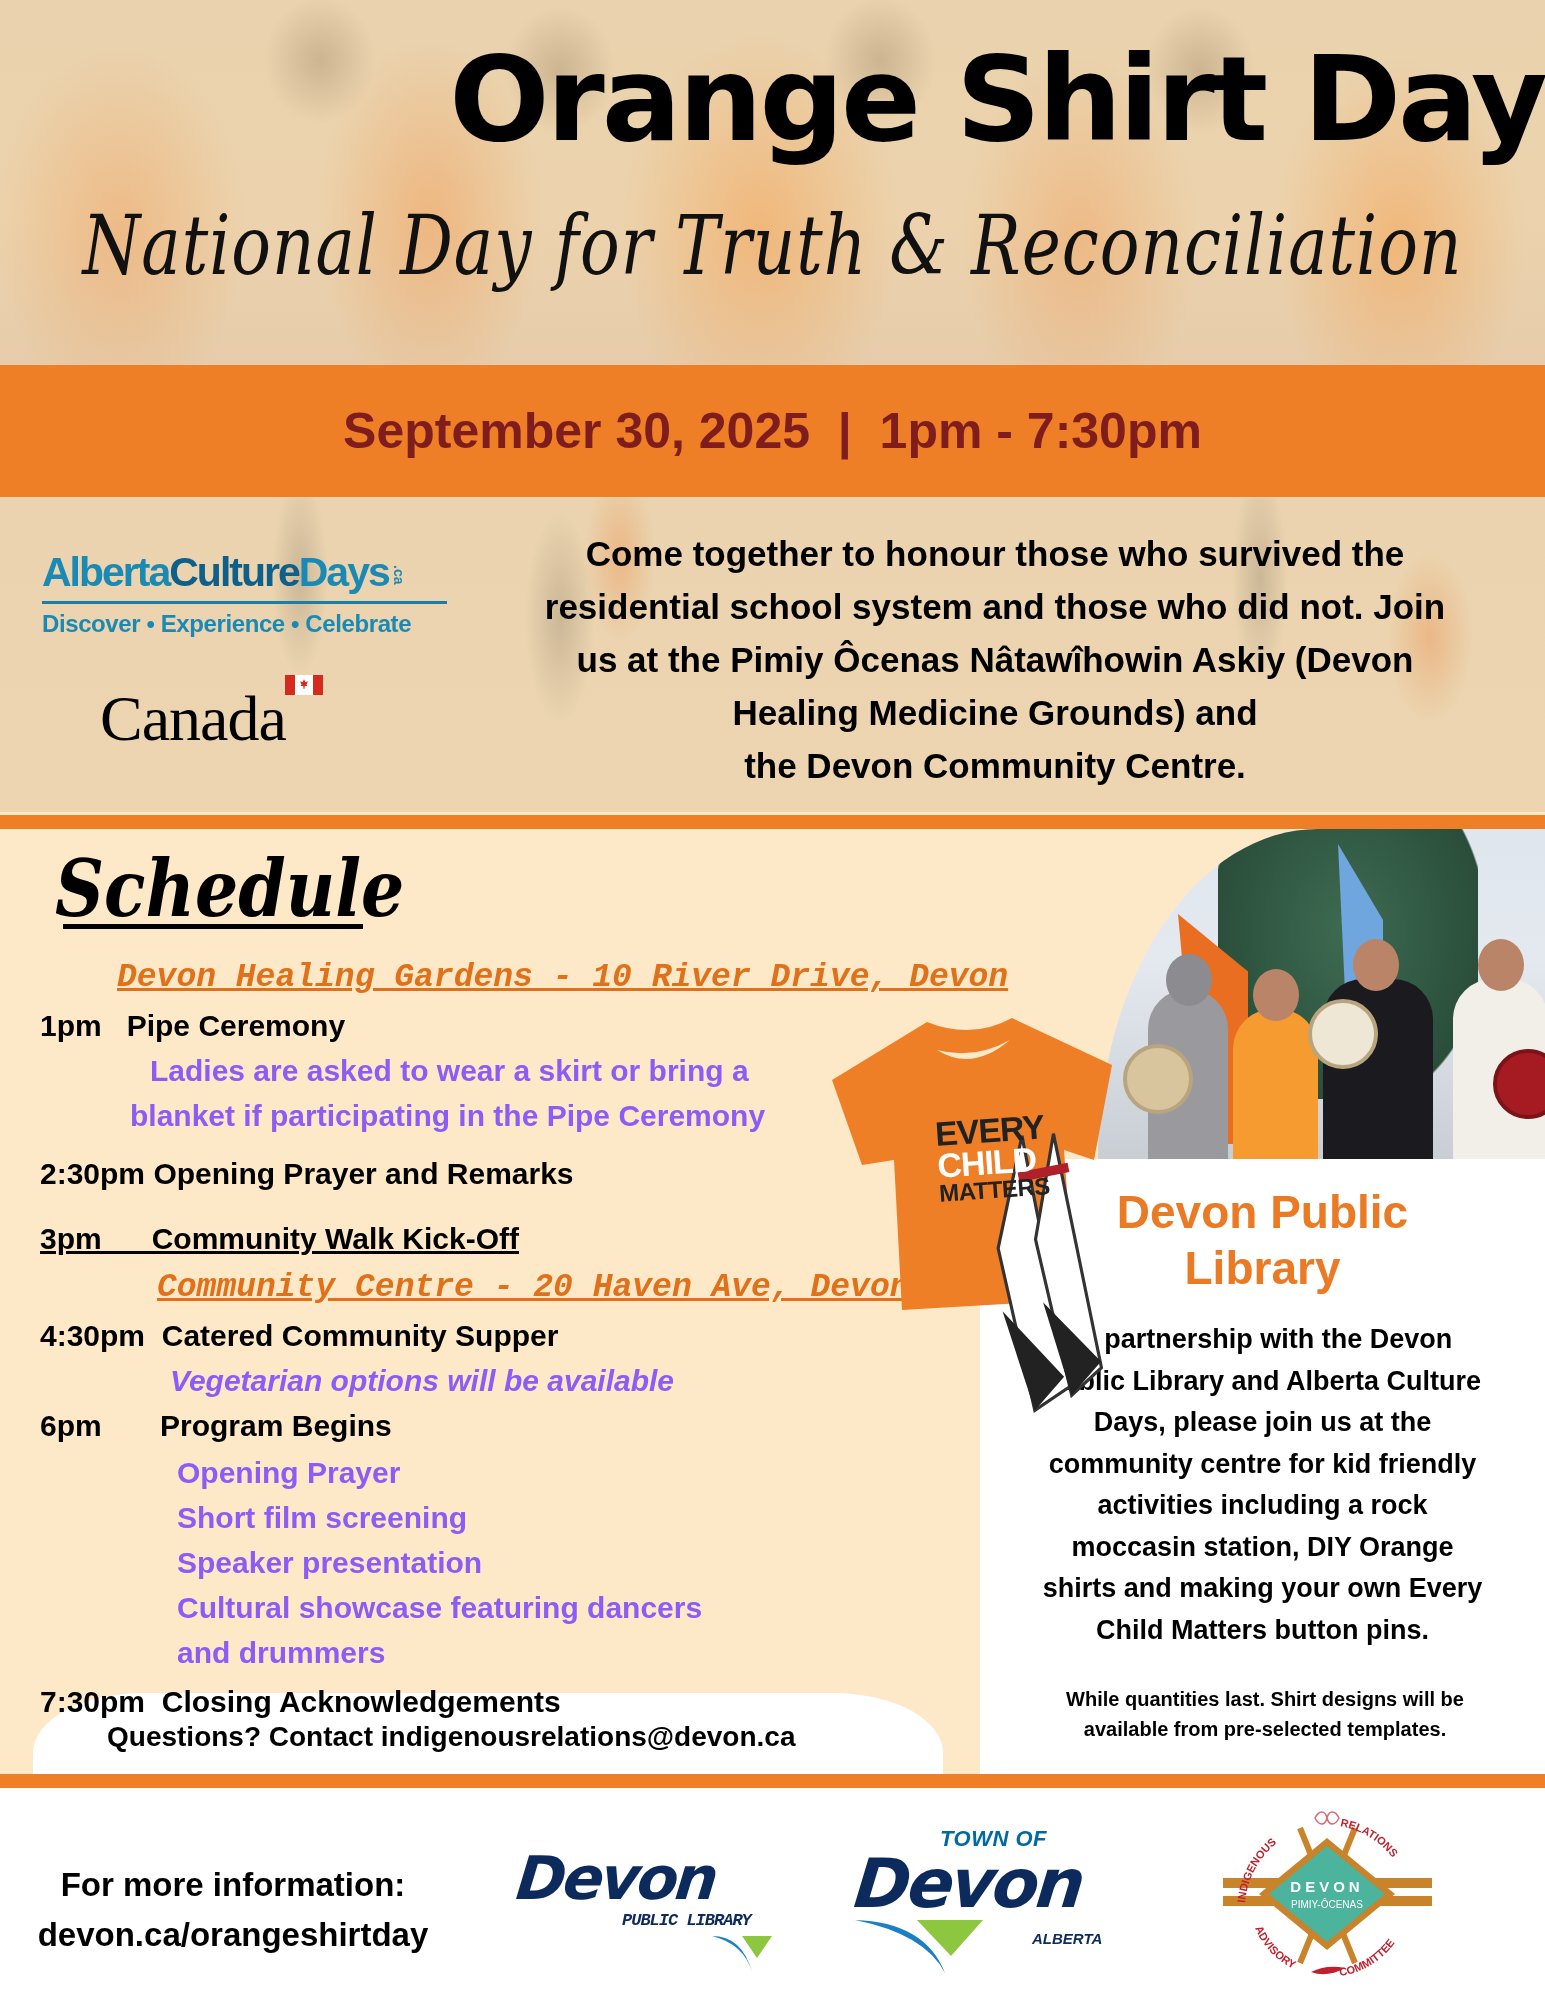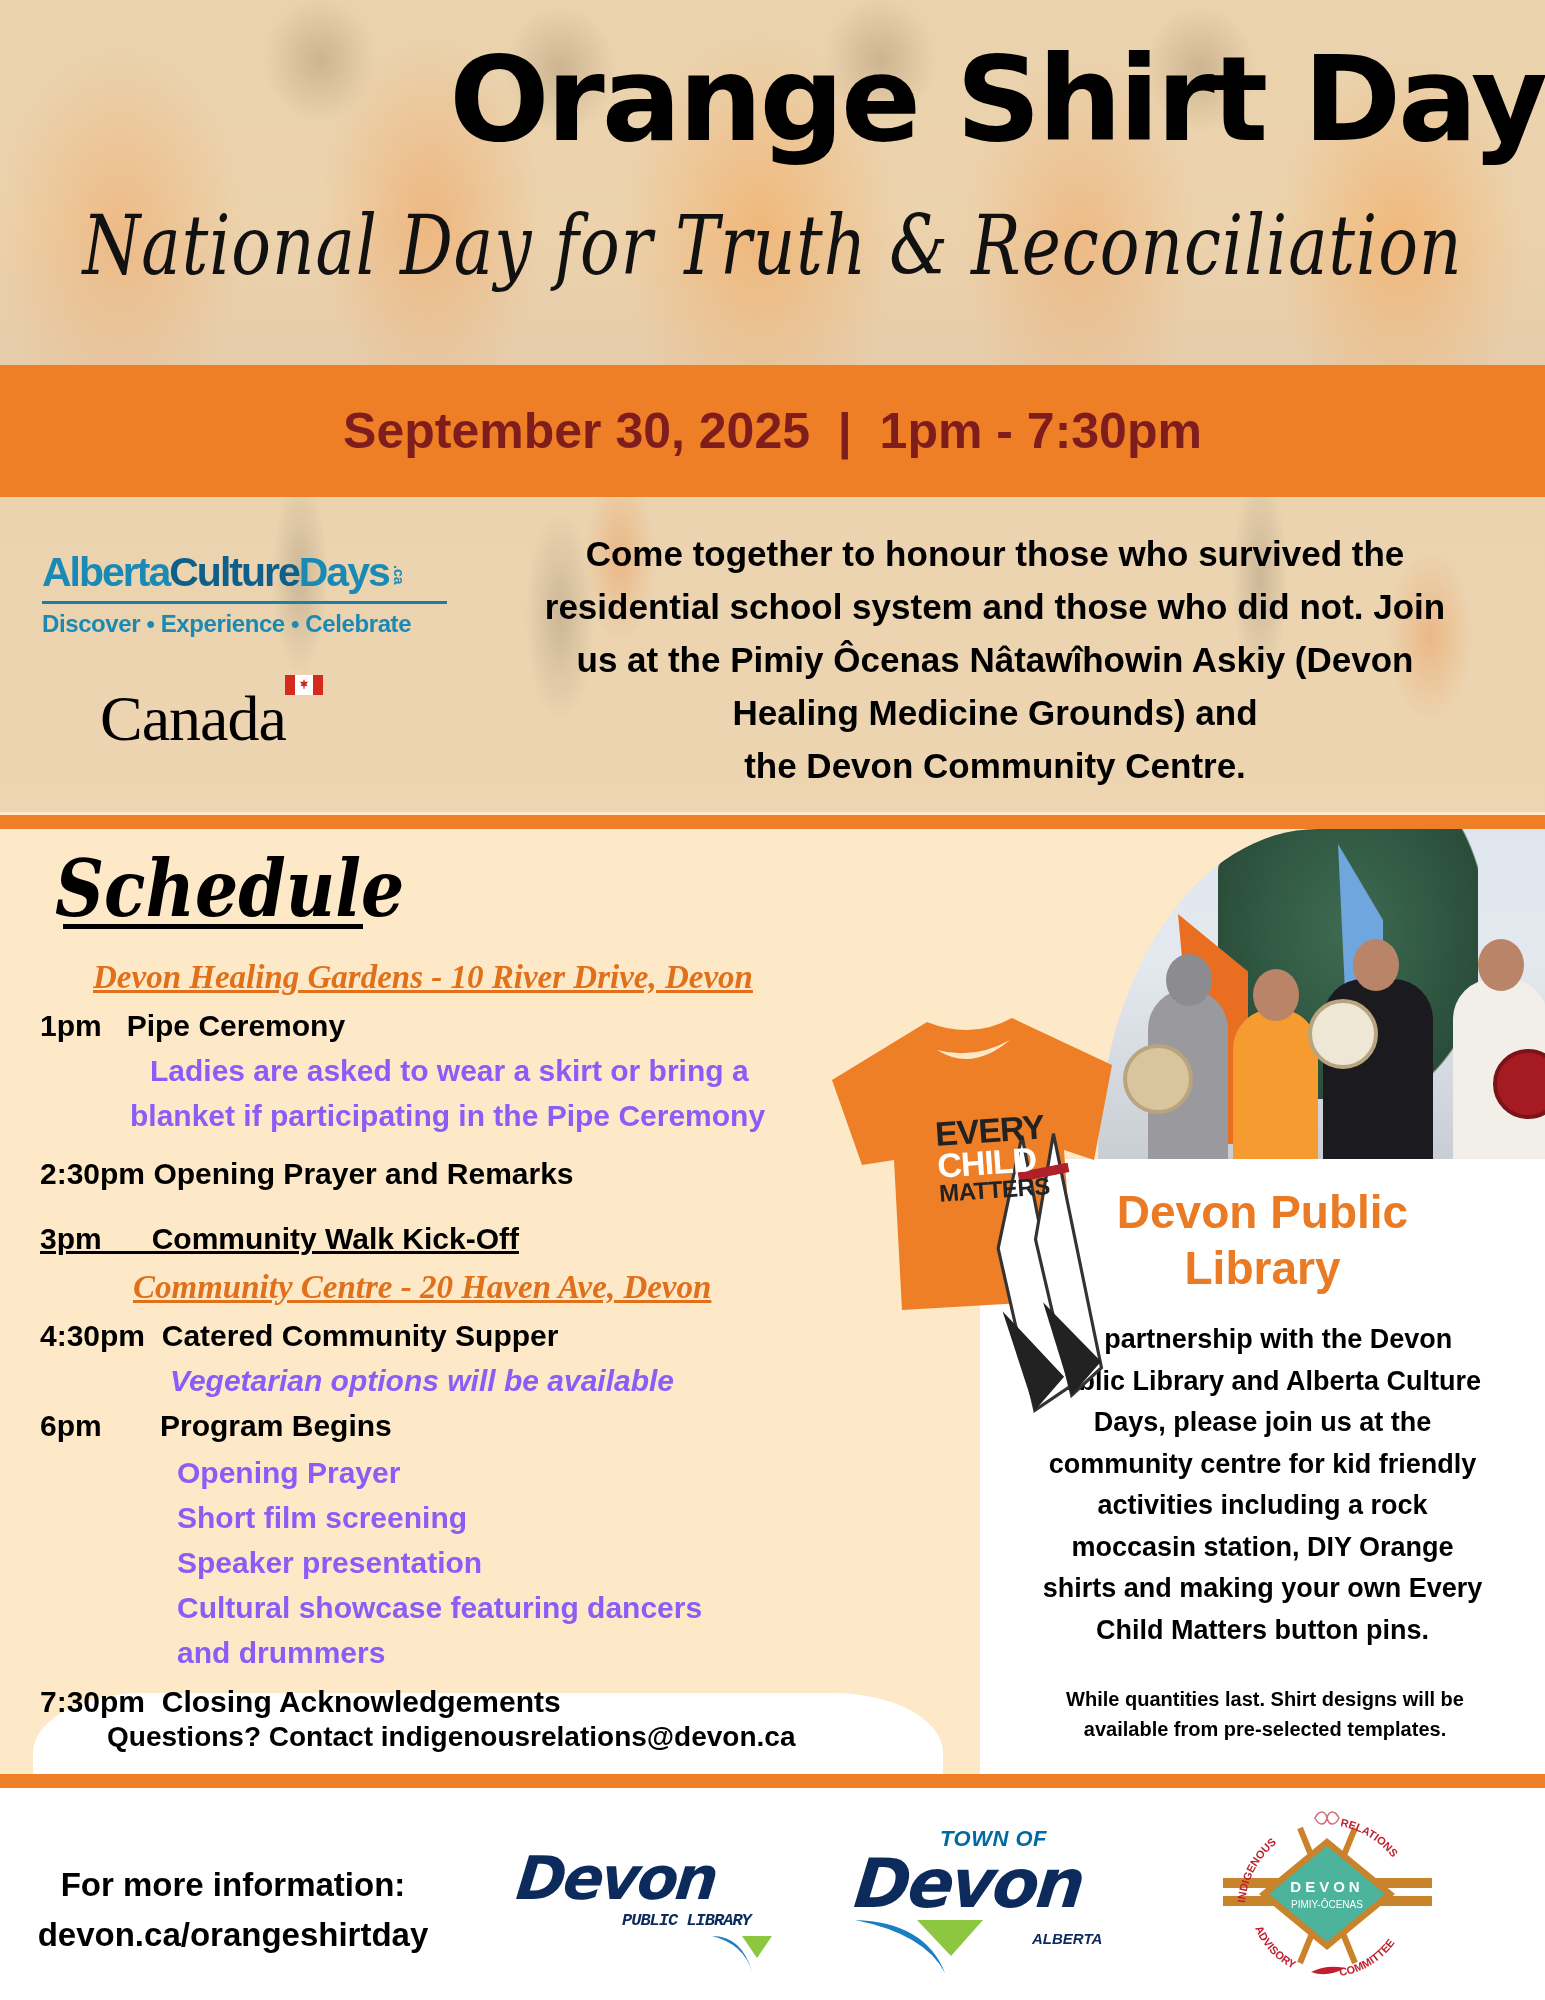--- a/index.html
+++ b/index.html
@@ -147,27 +147,28 @@
     line-height: 1;
     transform: scaleY(1.15);
     transform-origin: top left;
   }
   .schedule-underline {
     position: absolute; left: 63px; top: 95px; width: 300px; height: 5px;
     background: #000;
   }
   .loc {
     position: absolute;
-    font-family: Liberation Serif, serif;
+    font-family: Liberation Mono, monospace;
     font-weight: bold;
     font-style: italic;
     text-decoration: underline;
     font-size: 33px;
     color: #e0701a;
     white-space: nowrap;
+    margin-left: 24px;
   }
   .row {
     position: absolute; left: 40px;
     font-family: "Liberation Sans", sans-serif;
     font-weight: bold;
     font-size: 30px;
     color: #000;
     white-space: pre;
   }
   .note {

